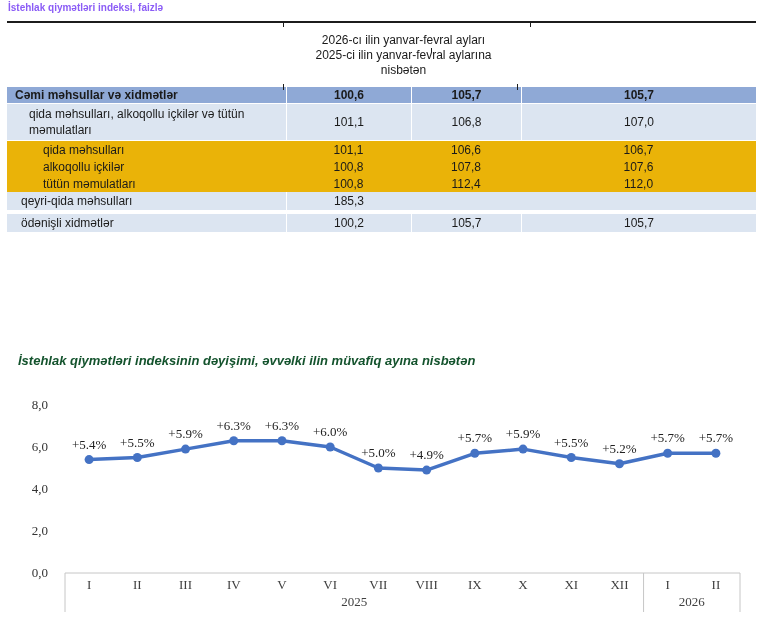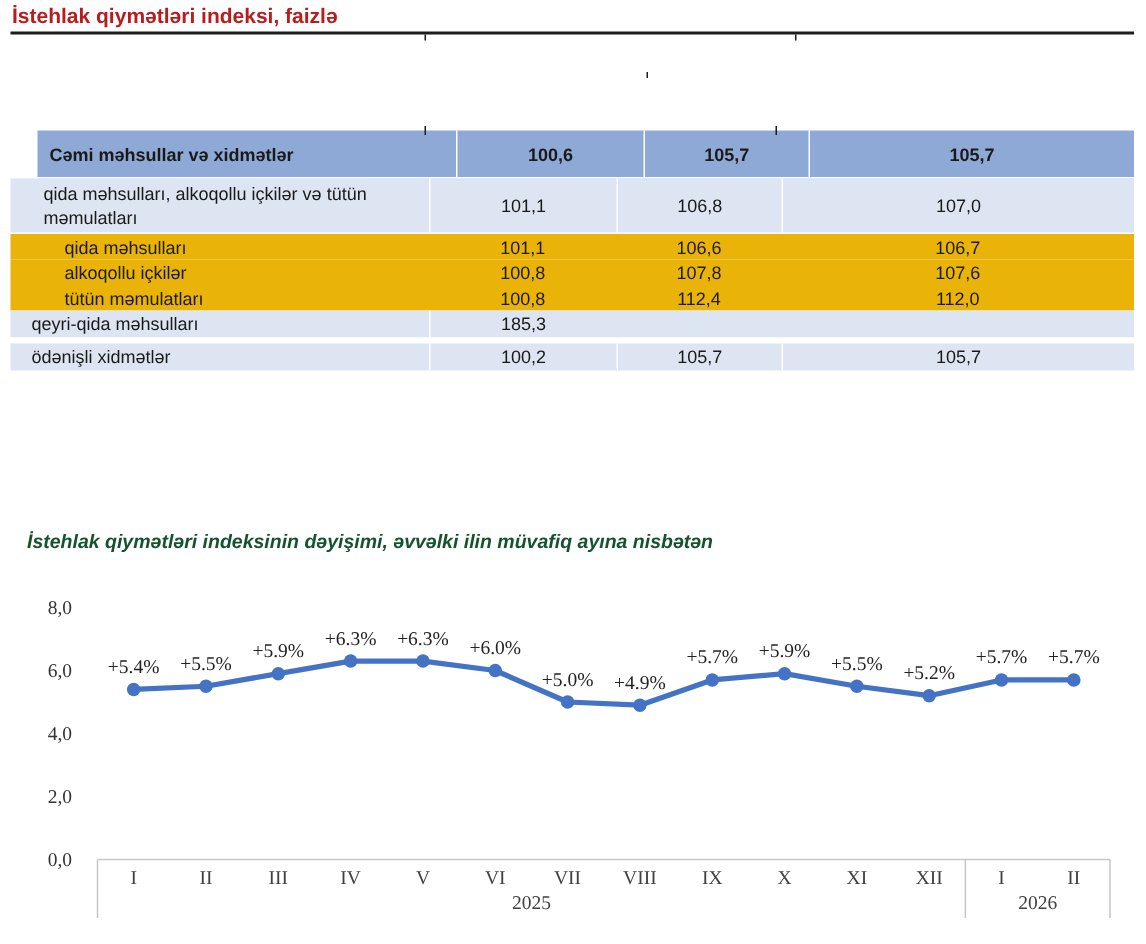--- a/index.html
+++ b/index.html
@@ -5,21 +5,21 @@
   * { margin:0; padding:0; box-sizing:border-box; }
   html,body { background:#ffffff; }
   .page {
     position:relative; width:764px; height:629px; background:#fff;
     font-family:"Liberation Sans", sans-serif; color:#1a1a1a; overflow:hidden;
   }
 
   
   .doc-title {
     position:absolute; left:8px; top:2px;
-    font-size:14px; font-weight:bold; color:#b91c1c;
+    font-size:10px; font-weight:bold; color:#8b5cf6;
   }
 
   
   .table-wrap {
     position:absolute; left:7px; top:21px; width:749px;
     border-top:2px solid #1c1c1c;
   }
   .grid-row { display:grid; grid-template-columns:279px 125px 110px 1fr; }
 
   .thead { display:grid; grid-template-columns:279px 235px 1fr; height:64px; }
@@ -38,21 +38,21 @@
   .h-sub .inner2 { max-width:152px; }
   .h-right {
     display:flex; flex-direction:column; align-items:center; justify-content:center;
     text-align:center; font-size:12px; line-height:15px;
   }
   .h-right div { max-width:182px; }
 
   .tr .td { display:flex; align-items:center; font-size:12px; }
   .tr .label { justify-content:flex-start; }
   .tr .val  { justify-content:center; }
-  .tr.total { background:#8FA9D6; height:32px; font-weight:bold; border-bottom:1px solid #fff;margin-left:18px; }
+  .tr.total { background:#8FA9D6; height:17px; font-weight:bold; border-bottom:1px solid #fff; }
   .tr.cat   { background:#DCE5F1; }
   .tr.cat1  { min-height:37px; border-bottom:1px solid #fff; }
   .tr.cat1 .label { padding-left:22px; line-height:16px; align-items:center; }
   .tr.cat1 .label span { display:block; max-width:238px; }
   .tr.sub   { background:#eab308; height:17px; }
   .tr.sub .label { padding-left:36px; }
   .tr.total .label { padding-left:8px; }
   .tr.catflat { height:18px; }
   .tr.catflat .label { padding-left:14px; }
   .spacer-row { height:4px; background:#fff; }
@@ -77,20 +77,24 @@
 <body>
 
 <div class="page">
 
   <div class="doc-title">İstehlak qiymətləri indeksi, faizlə</div>
 
   <div class="table-wrap">
 
     <div class="thead">
       <div class="h-label"></div>
+      <div class="h-right">
+        <div>2026-cı ilin yanvar-fevral ayları</div>
+        <div>2025-ci ilin yanvar-fevral aylarına nisbətən</div>
+      </div>
     </div>
 
     <div class="grid-row tr total">
       <div class="td label">Cəmi məhsullar və xidmətlər</div>
       <div class="td val">100,6</div>
       <div class="td val">105,7</div>
       <div class="td val">105,7</div>
     </div>
 
     <div class="grid-row tr cat cat1">

